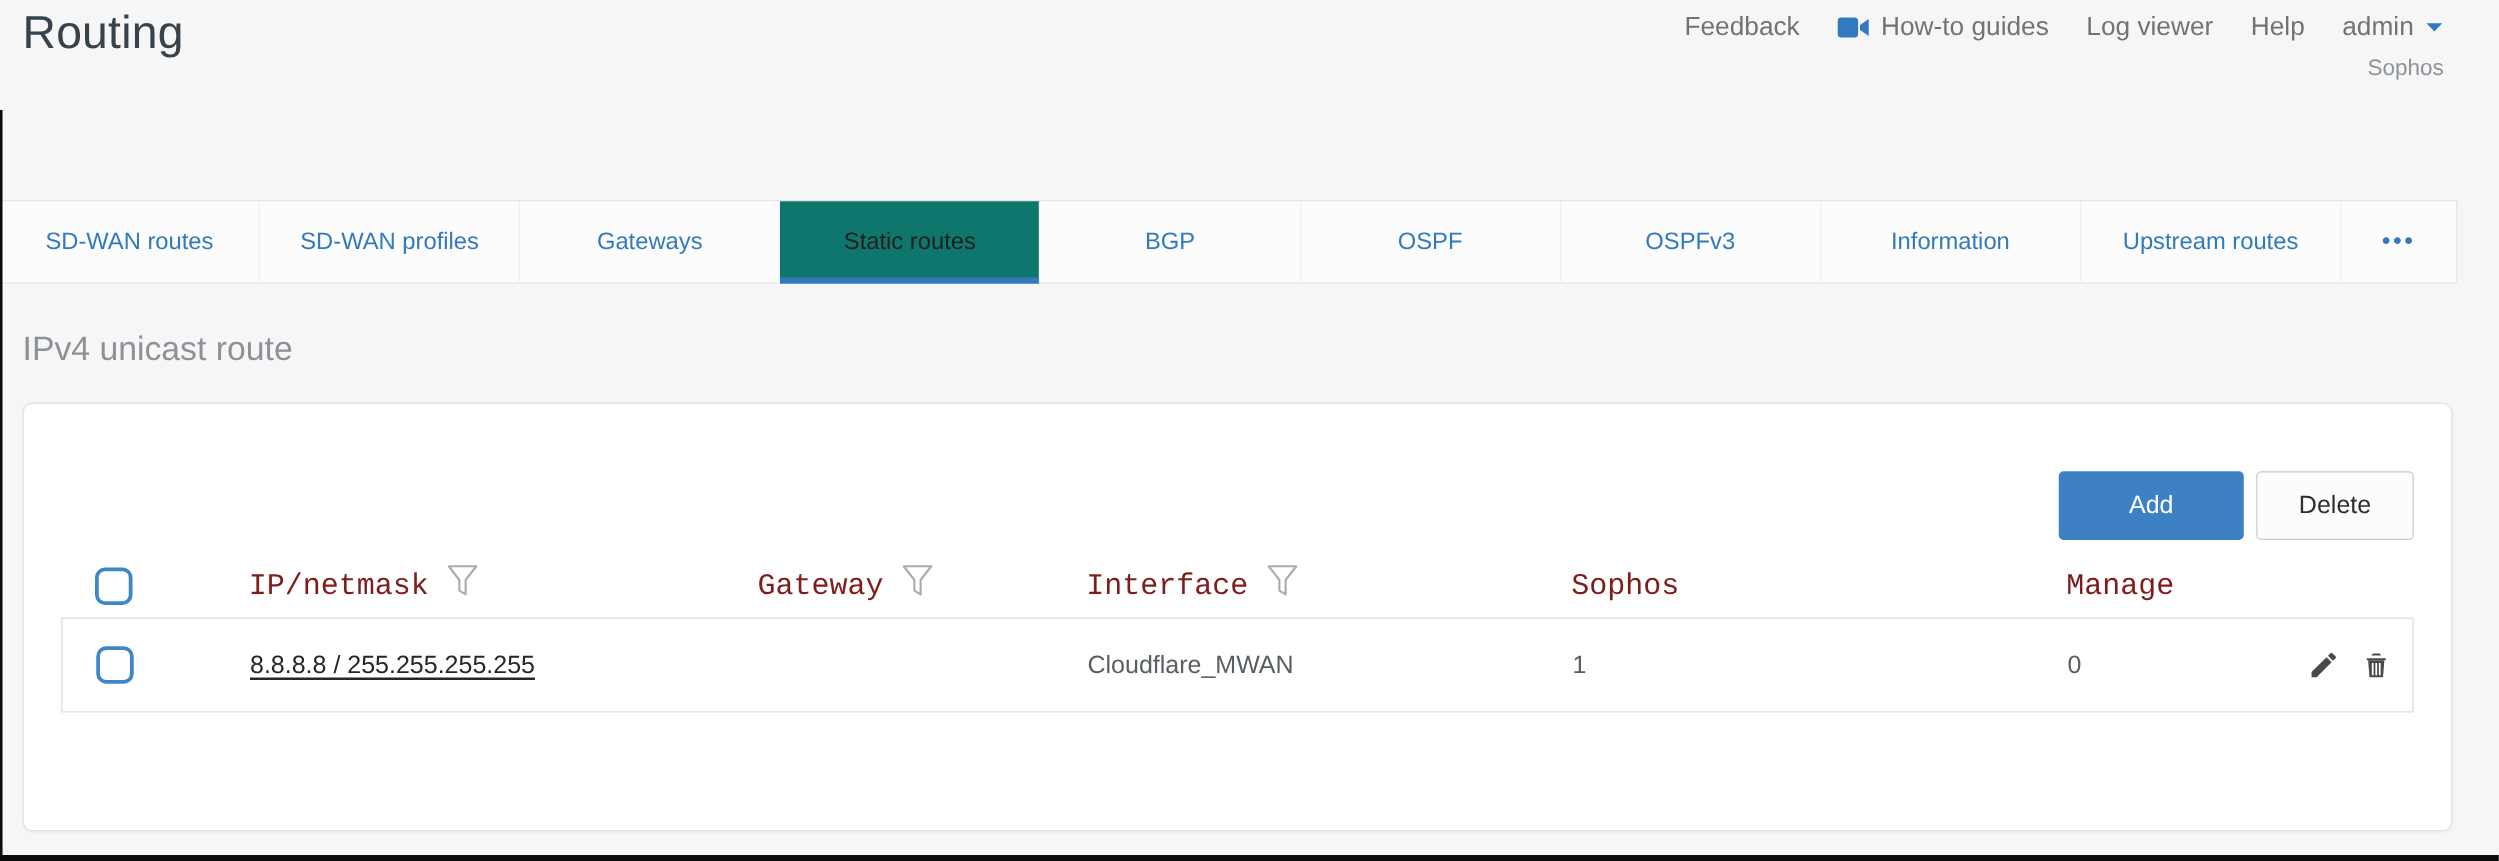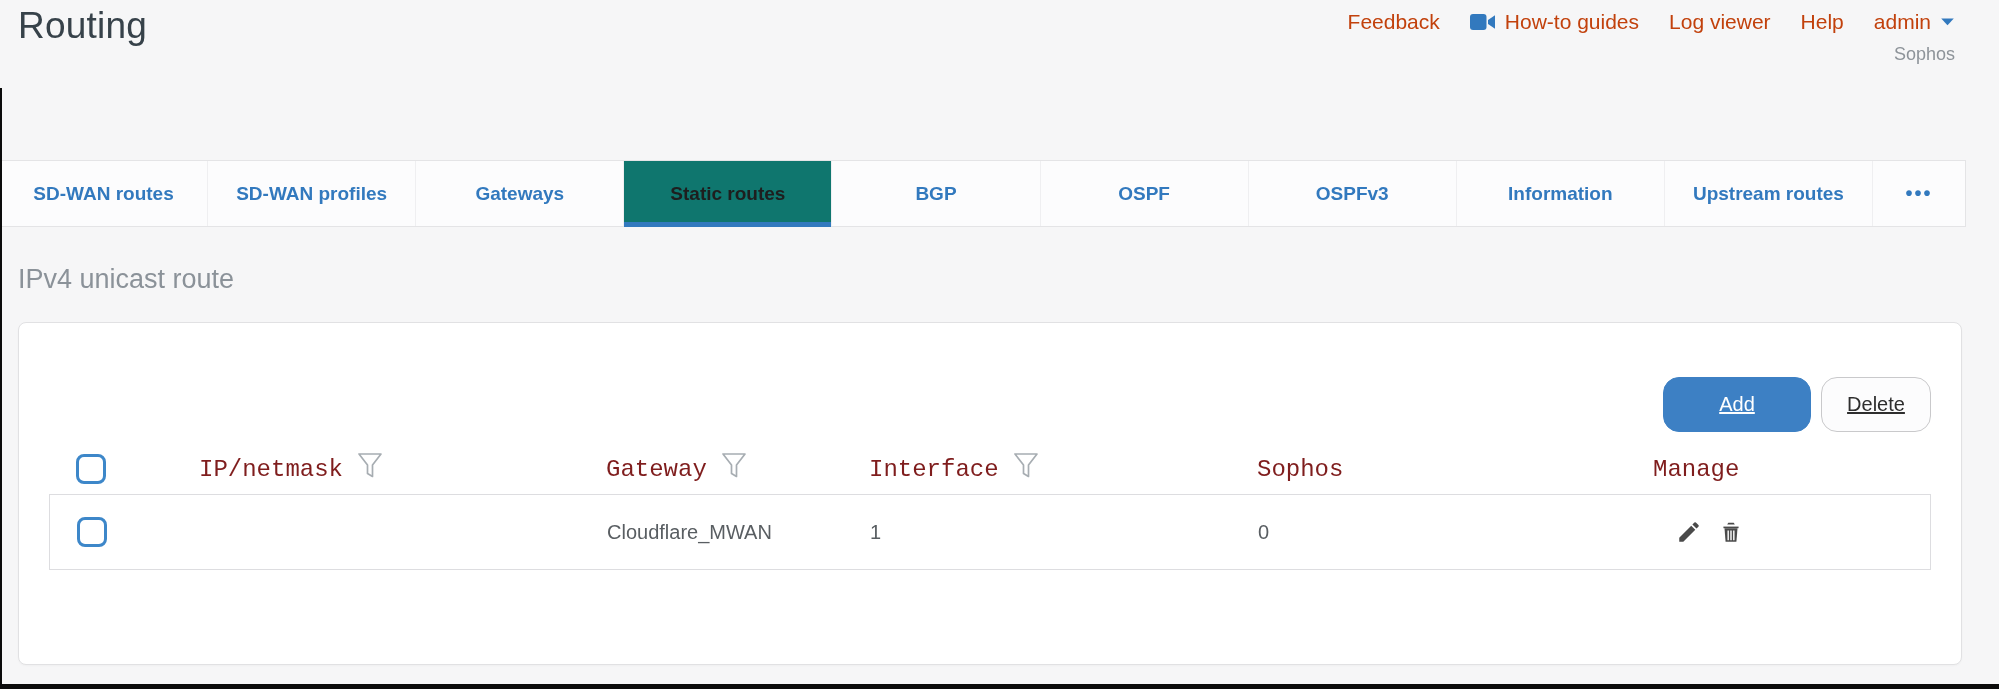--- a/index.html
+++ b/index.html
@@ -16,40 +16,40 @@
   .edge-left   { position: absolute; left: 0; top: 88px; bottom: 0; width: 2px; background: #0b0b0b; z-index: 50; }
   .edge-bottom { position: absolute; left: 0; right: 0; bottom: 0; height: 5px; background: #0b0b0b; z-index: 50; }
 
   
   .page-header { position: absolute; top: 0; left: 0; right: 0; height: 110px; }
   .page-title { position: absolute; left: 18px; top: 5px; font-size: 37px; font-weight: 400; color: #37424a; letter-spacing: 0.2px; }
 
   .top-nav {
     position: absolute; top: 10px; right: 44px;
     display: flex; align-items: center; gap: 30px;
-    font-size: 21px; font-weight: 500; color: #c2410c;
+    font-size: 21px; font-weight: 500; color: #737373;
   }
   .top-nav .nav-link { display: flex; align-items: center; gap: 9px; cursor: pointer; white-space: nowrap; }
   .top-nav svg { display: block; }
   .brand-label {
     position: absolute; top: 44px; right: 44px;
     font-size: 18px; color: #8d9399; font-weight: 400;
   }
 
   
   .tab-bar {
     position: absolute; top: 160px; left: 0; width: 1966px; height: 67px;
     background: #fcfcfd;
     border: 1px solid #e4e4e6; border-left: none;
     display: flex;
   }
   .tab {
     flex: 1 1 0;
     display: flex; align-items: center; justify-content: center;
-    font-size: 19px; font-weight: 700; color: #3279be;
+    font-size: 19px; font-weight: 400; color: #3279be;
     border-right: 1px solid #efeff1;
     cursor: pointer; position: relative; white-space: nowrap;
   }
   .tab:last-child { border-right: none; }
   .tab.active { background: #0f766e; color: #1e1e1e; }
   .tab.active::after {
     content: ""; position: absolute; left: 0; right: 0; bottom: -1px; height: 5px;
     background: #3279be;
   }
   .tab.overflow { flex: 0 0 92px; font-size: 20px; letter-spacing: 2px; }
@@ -63,23 +63,23 @@
   .card {
     position: absolute; left: 18px; top: 322px; width: 1944px; height: 343px;
     background: #ffffff; border: 1px solid #e1e1e3; border-radius: 8px;
     box-shadow: 0 1px 2px rgba(0,0,0,0.03);
   }
 
   .toolbar {
     position: absolute; top: 54px; right: 30px;
     display: flex; gap: 10px;
   }
-  .btn { height: 55px; border-radius: 16px; font-size: 20px; font-family: inherit; cursor: pointer; text-decoration: underline; }
+  .btn { height: 55px; border-radius: 4px; font-size: 20px; font-family: inherit; cursor: pointer; }
   .btn-primary { width: 148px; background: #3d80c4; border: 1px solid #3d80c4; color: #ffffff; }
-  .btn-secondary { width: 110px; background: #fcfcfd; border: 1px solid #c9c9cb; color: #2e2e2e; }
+  .btn-secondary { width: 126px; background: #fcfcfd; border: 1px solid #c9c9cb; color: #2e2e2e; }
 
   
   .table-wrap { position: absolute; left: 30px; top: 123px; width: 1882px; }
   .grid-cols {
     display: grid;
     grid-template-columns: 102px 407px 263px 388px 396px 170px 1fr;
     align-items: center;
   }
   .thead { height: 46px; color: #7f1d1d; font-size: 24px; font-family: Liberation Mono, monospace; }
   .th { display: flex; align-items: center; gap: 14px; padding-left: 48px; }
@@ -202,20 +202,23 @@
       </div>
       <div class="th">
         <span>Manage</span>
       </div>
     </div>
 
     <div class="trow grid-cols">
       <div class="td cb-cell">
         <div class="checkbox"></div>
       </div>
+      <div class="td">
+        <span class="ip-link">8.8.8.8 / 255.255.255.255</span>
+      </div>
       <div class="td"></div>
       <div class="td">Cloudflare_MWAN</div>
       <div class="td">1</div>
       <div class="td">0</div>
       <div class="td manage-cell">
         <span class="icon-btn">
           <svg width="26" height="26" viewBox="0 0 24 24">
               <path d="M3 17.25V21h3.75L17.81 9.94l-3.75-3.75L3 17.25zM20.71 7.04a.996.996 0 0 0 0-1.41l-2.34-2.34a.996.996 0 0 0-1.41 0l-1.83 1.83 3.75 3.75 1.83-1.83z" fill="#4a4a4a"></path>
             </svg>
         </span>

